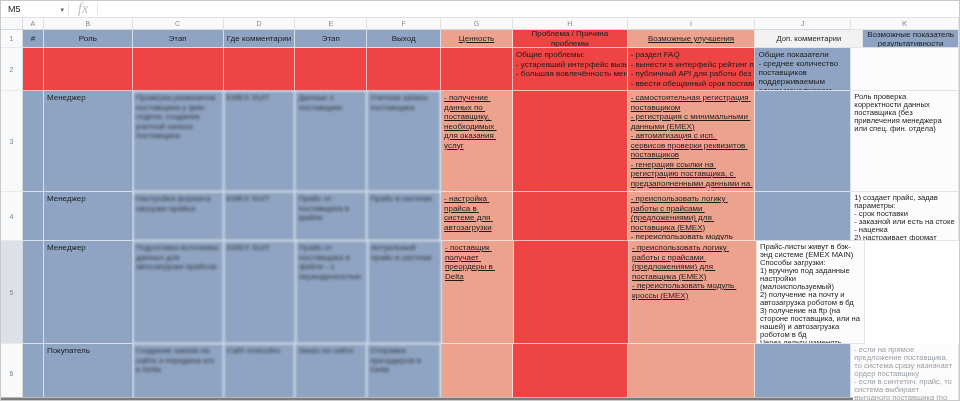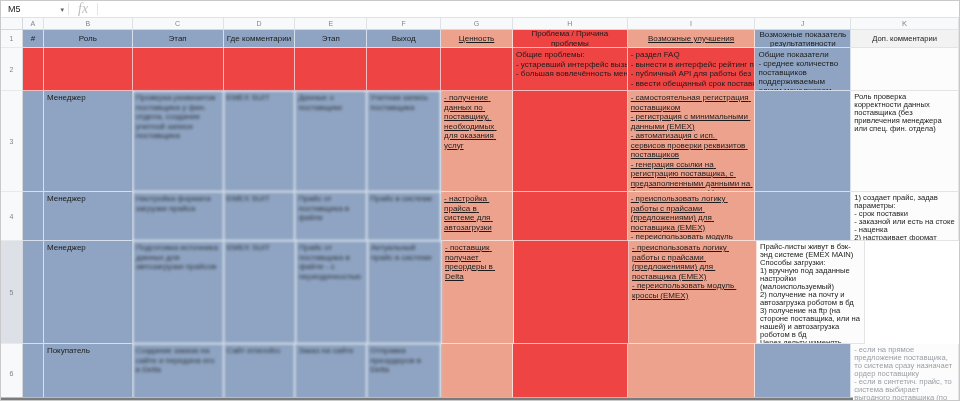--- a/index.html
+++ b/index.html
@@ -83,22 +83,22 @@
       <div class="gut">1</div>
       <div class="cell cA bg-b hdr">#</div>
       <div class="cell cB bg-b hdr">Роль</div>
       <div class="cell cC bg-b hdr">Этап</div>
       <div class="cell cD bg-b hdr">Где комментарии</div>
       <div class="cell cE bg-b hdr">Этап</div>
       <div class="cell cF bg-b hdr">Выход</div>
       <div class="cell cG bg-s hdr">Ценность</div>
       <div class="cell cH bg-y hdr">Проблема / Причина проблемы</div>
       <div class="cell cI bg-s hdr">Возможные улучшения</div>
+      <div class="cell cK bg-kh hdr">Доп. комментарии</div>
       <div class="cell cJ bg-b hdr">Возможные показатель результативности</div>
-      <div class="cell cK bg-kh hdr">Доп. комментарии</div>
     </div>
 
     <div class="row r2">
       <div class="gut">2</div>
       <div class="cell cA bg-y"></div>
       <div class="cell cB bg-y"></div>
       <div class="cell cC bg-y"></div>
       <div class="cell cD bg-y"></div>
       <div class="cell cE bg-y"></div>
       <div class="cell cF bg-y"></div>

